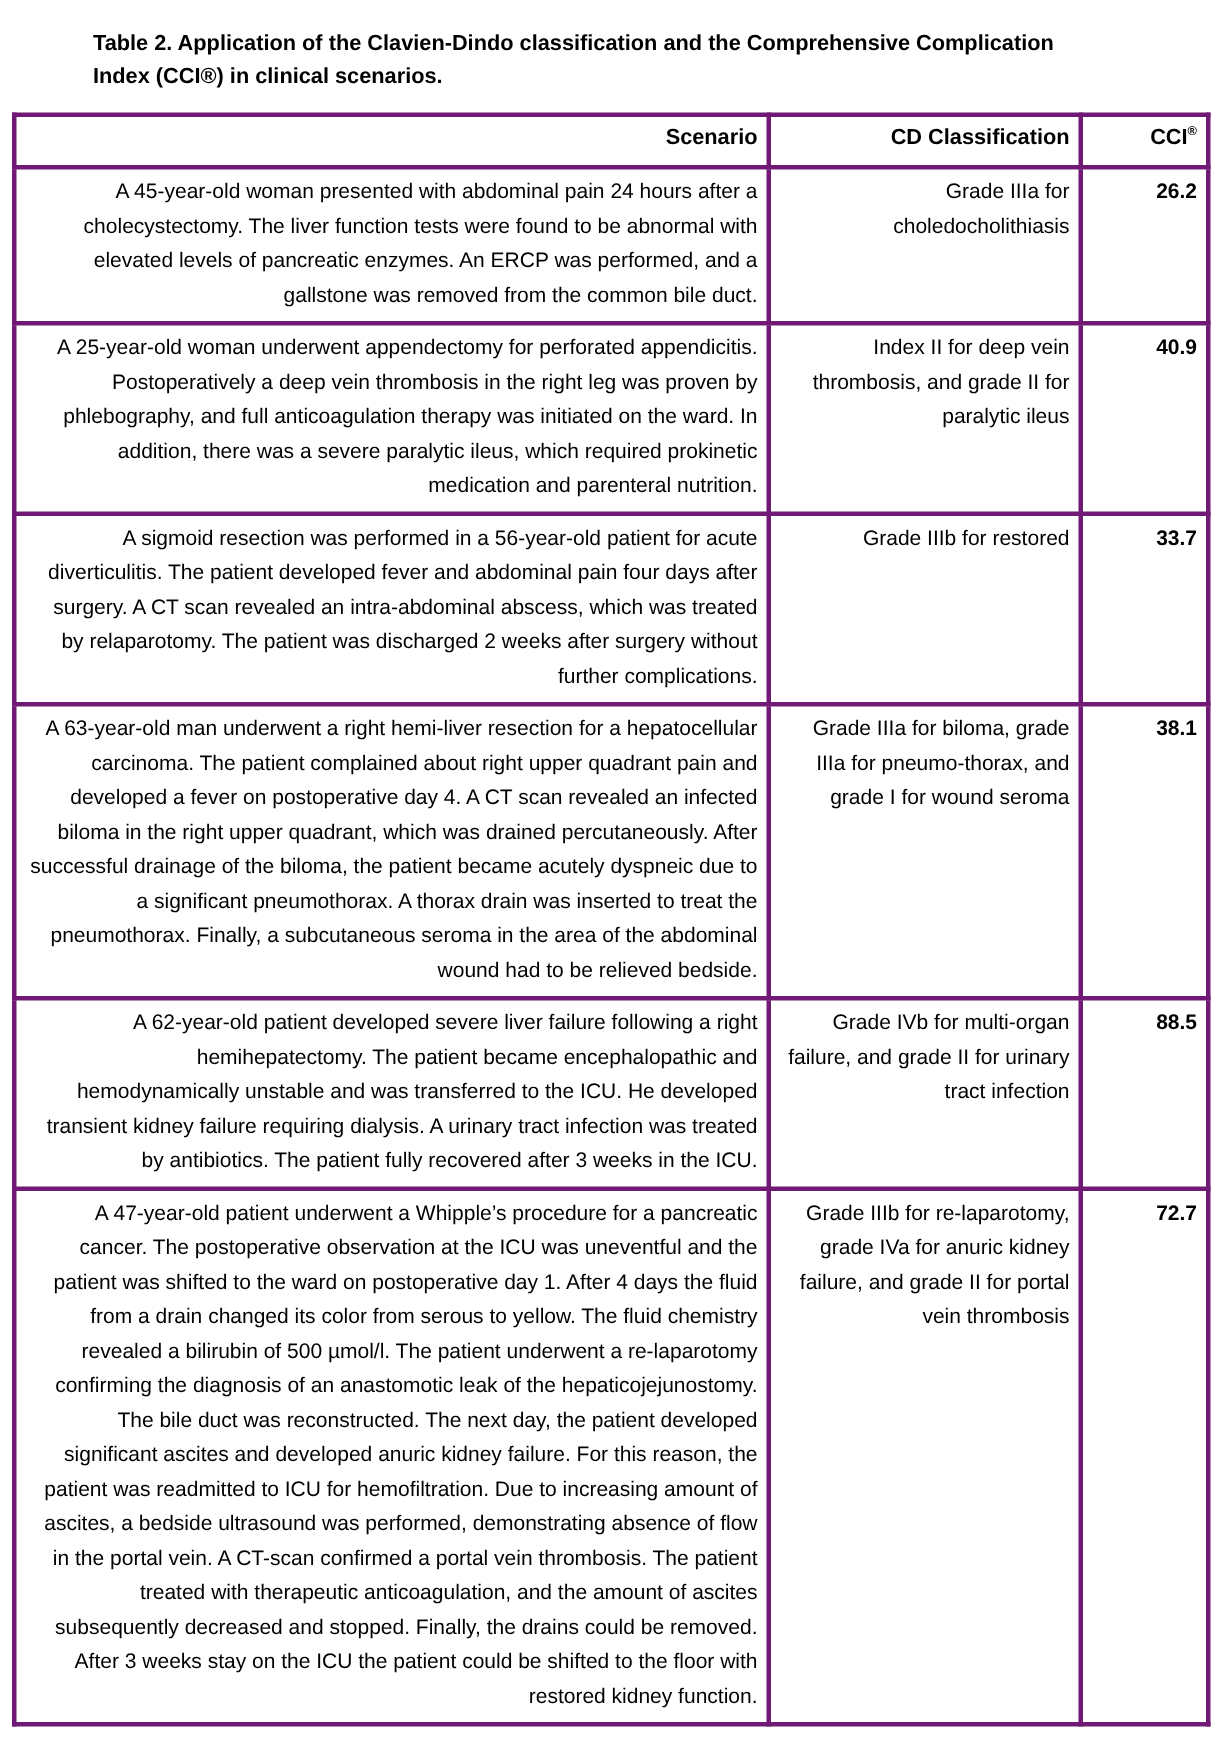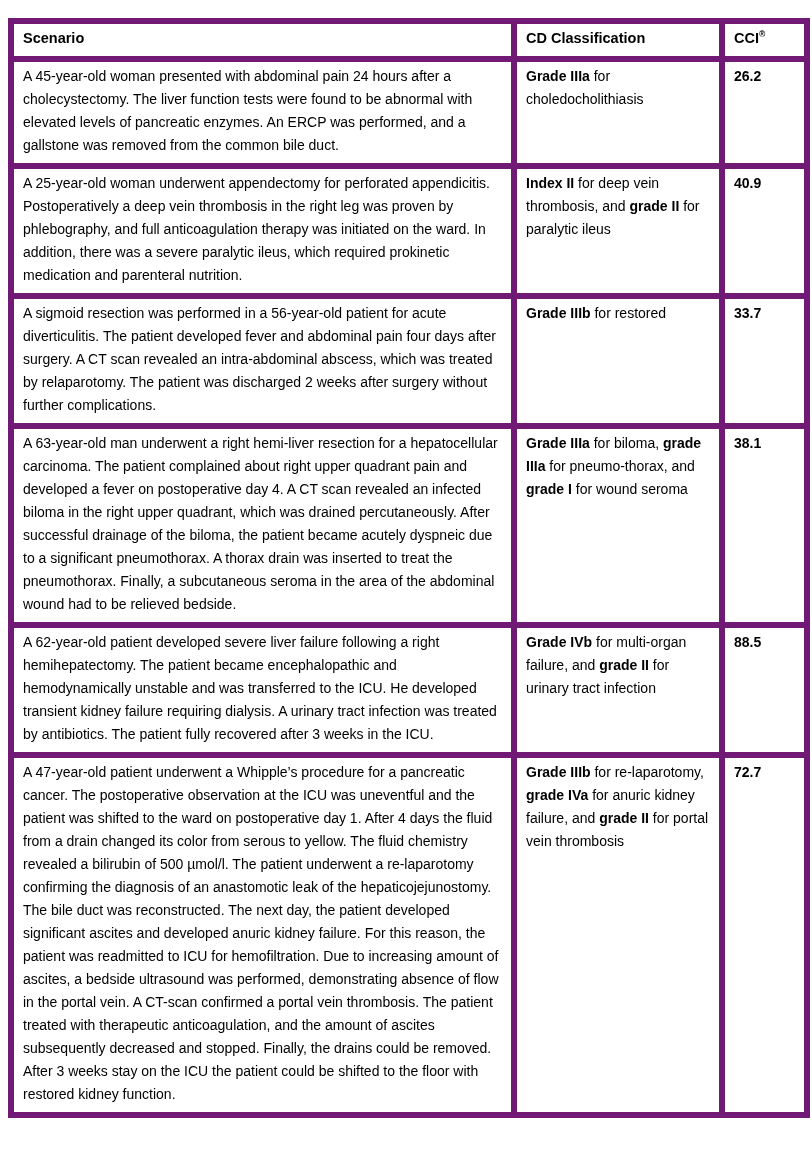--- a/index.html
+++ b/index.html
@@ -24,45 +24,46 @@
   table.tbl {
     border-collapse: collapse;
     table-layout: fixed;
     width: 796px;
   }
   col.c1 { width: 503px; }
   col.c2 { width: 208px; }
   col.c3 { width: 85px; }
 
   th, td {
-    border: 6px solid #701a75;
+    border: 3px solid #701a75;
     vertical-align: top;
-    text-align: left;
+    text-align: right;
     font-size: 14px;
     line-height: 23px;
     padding: 3px 6px 6px 9px;
   }
   th {
     font-weight: bold;
     font-size: 14.5px;
     height: 34px;
   }
   th sup {
     font-size: 8.5px;
     vertical-align: super;
     line-height: 0;
   }
   td.cci { font-weight: bold; }
-  td.cd b { font-weight: bold; }
+  td.cd b { font-weight: normal; }
 </style>
 </head>
 <body>
 
 <div class="page">
 
+  <div class="caption">Table 2. Application of the Clavien-Dindo classification and the Comprehensive Complication Index (CCI®) in clinical scenarios.</div>
 
   <table class="tbl">
     <colgroup>
       <col class="c1">
         <col class="c2">
         <col class="c3">
     </colgroup>
     <thead>
       <tr>
         <th>Scenario</th>

